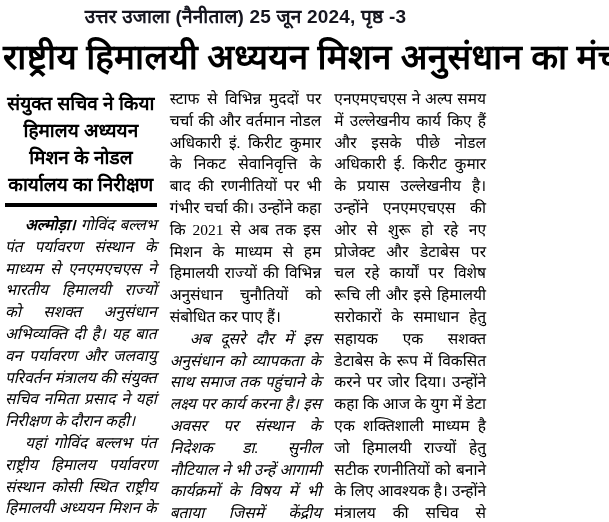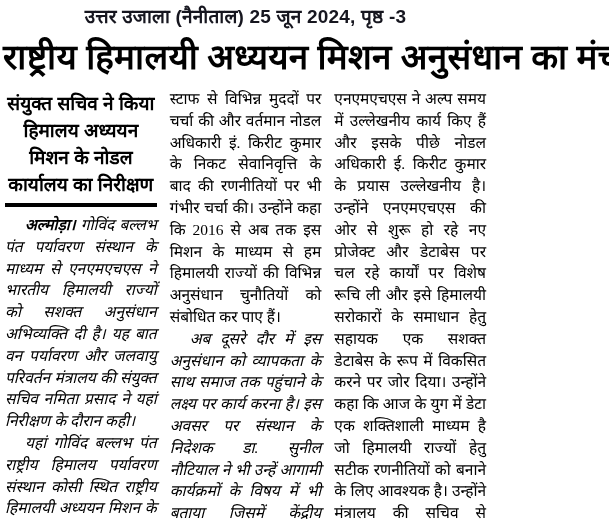--- a/index.html
+++ b/index.html
@@ -90,21 +90,21 @@
   <div class="columns">
 
     <div class="col">
       <h2 class="subheading">संयुक्त सचिव ने किया हिमालय अध्ययन मिशन के नोडल कार्यालय का निरीक्षण</h2>
       <div class="subheading-rule"></div>
       <p class="body indent"><strong class="dateline">अल्मोड़ा।</strong><span> गोविंद बल्लभ पंत पर्यावरण संस्थान के माध्यम से एनएमएचएस ने भारतीय हिमालयी राज्यों को सशक्त अनुसंधान अभिव्यक्ति दी है। यह बात वन पर्यावरण और जलवायु परिवर्तन मंत्रालय की संयुक्त सचिव नमिता प्रसाद ने यहां निरीक्षण के दौरान कही।</span></p>
       <p class="body indent">यहां गोविंद बल्लभ पंत राष्ट्रीय हिमालय पर्यावरण संस्थान कोसी स्थित राष्ट्रीय हिमालयी अध्ययन मिशन के नोडल कार्यालय का पर्यावरण मंत्रालय की संयुक्त सचिव नमिता प्रसाद ने निरीक्षण किया। संस्थान के विभिन्न कार्यक्रमों में प्रतिभाग करने के साथ सचिव ने राष्ट्रीय हिमालयी अध्ययन मिशन को हिमालयी राज्यों के लिए एक बहुउद्देश्य अनुसंधान का मंच बताया। उन्होंने विभिन्न कार्यरत वैज्ञानिकों व</p>
     </div>
 
     <div class="col">
-      <p class="body">स्टाफ से विभिन्न मुददों पर चर्चा की और वर्तमान नोडल अधिकारी इं. किरीट कुमार के निकट सेवानिवृत्ति के बाद की रणनीतियों पर भी गंभीर चर्चा की। उन्होंने कहा कि 2016 से अब तक इस मिशन के माध्यम से हम हिमालयी राज्यों की विभिन्न अनुसंधान चुनौतियों को संबोधित कर पाए हैं।</p>
+      <p class="body">स्टाफ से विभिन्न मुददों पर चर्चा की और वर्तमान नोडल अधिकारी इं. किरीट कुमार के निकट सेवानिवृत्ति के बाद की रणनीतियों पर भी गंभीर चर्चा की। उन्होंने कहा कि 2021 से अब तक इस मिशन के माध्यम से हम हिमालयी राज्यों की विभिन्न अनुसंधान चुनौतियों को संबोधित कर पाए हैं।</p>
       <p class="body indent">अब दूसरे दौर में इस अनुसंधान को व्यापकता के साथ समाज तक पहुंचाने के लक्ष्य पर कार्य करना है। इस अवसर पर संस्थान के निदेशक डा. सुनील नौटियाल ने भी उन्हें आगामी कार्यक्रमों के विषय में भी बताया जिसमें केंद्रीय पर्यावरण मंत्री भूपेंद्र सिंह को अल्मोड़ा आमंत्रण भी सम्मिलित था। मौके पर संयुक्त सचिव ने संस्थान के नव निर्मित 3डी भवन व वहां के उपकरणों का भी निरीक्षण किया और उसके लंबित कार्यों को यथा शीघ्र पूरा करने पर जोर दिया। उन्होंने बताया कि देश में संचालित विभिन्न अनुसंधान योजनाओं के बीच</p>
     </div>
 
     <div class="col">
       <p class="body">एनएमएचएस ने अल्प समय में उल्लेखनीय कार्य किए हैं और इसके पीछे नोडल अधिकारी ई. किरीट कुमार के प्रयास उल्लेखनीय है। उन्होंने एनएमएचएस की ओर से शुरू हो रहे नए प्रोजेक्ट और डेटाबेस पर चल रहे कार्यों पर विशेष रूचि ली और इसे हिमालयी सरोकारों के समाधान हेतु सहायक एक सशक्त डेटाबेस के रूप में विकसित करने पर जोर दिया। उन्होंने कहा कि आज के युग में डेटा एक शक्तिशाली माध्यम है जो हिमालयी राज्यों हेतु सटीक रणनीतियों को बनाने के लिए आवश्यक है। उन्होंने मंत्रालय की सचिव से एनएमएचएस के आगे की रणनीतियों पर चर्चा कर आगे बढ़ाने का आश्वासन दिया। इस मौके पर पुनीत सिराड़ी, डा. प्रतिभा जोशी, पुष्कर सिंह, गगन पंत, जगदीश पांडे, अरविंद कुमार, जगदीश जोशी, राहुल खोलिया, राजेंद्र सिंह, सहित अनेक लोगों ने संयुक्त सचिव से मुलाकात की।</p>
     </div>
 
   </div>
 </div>
 

